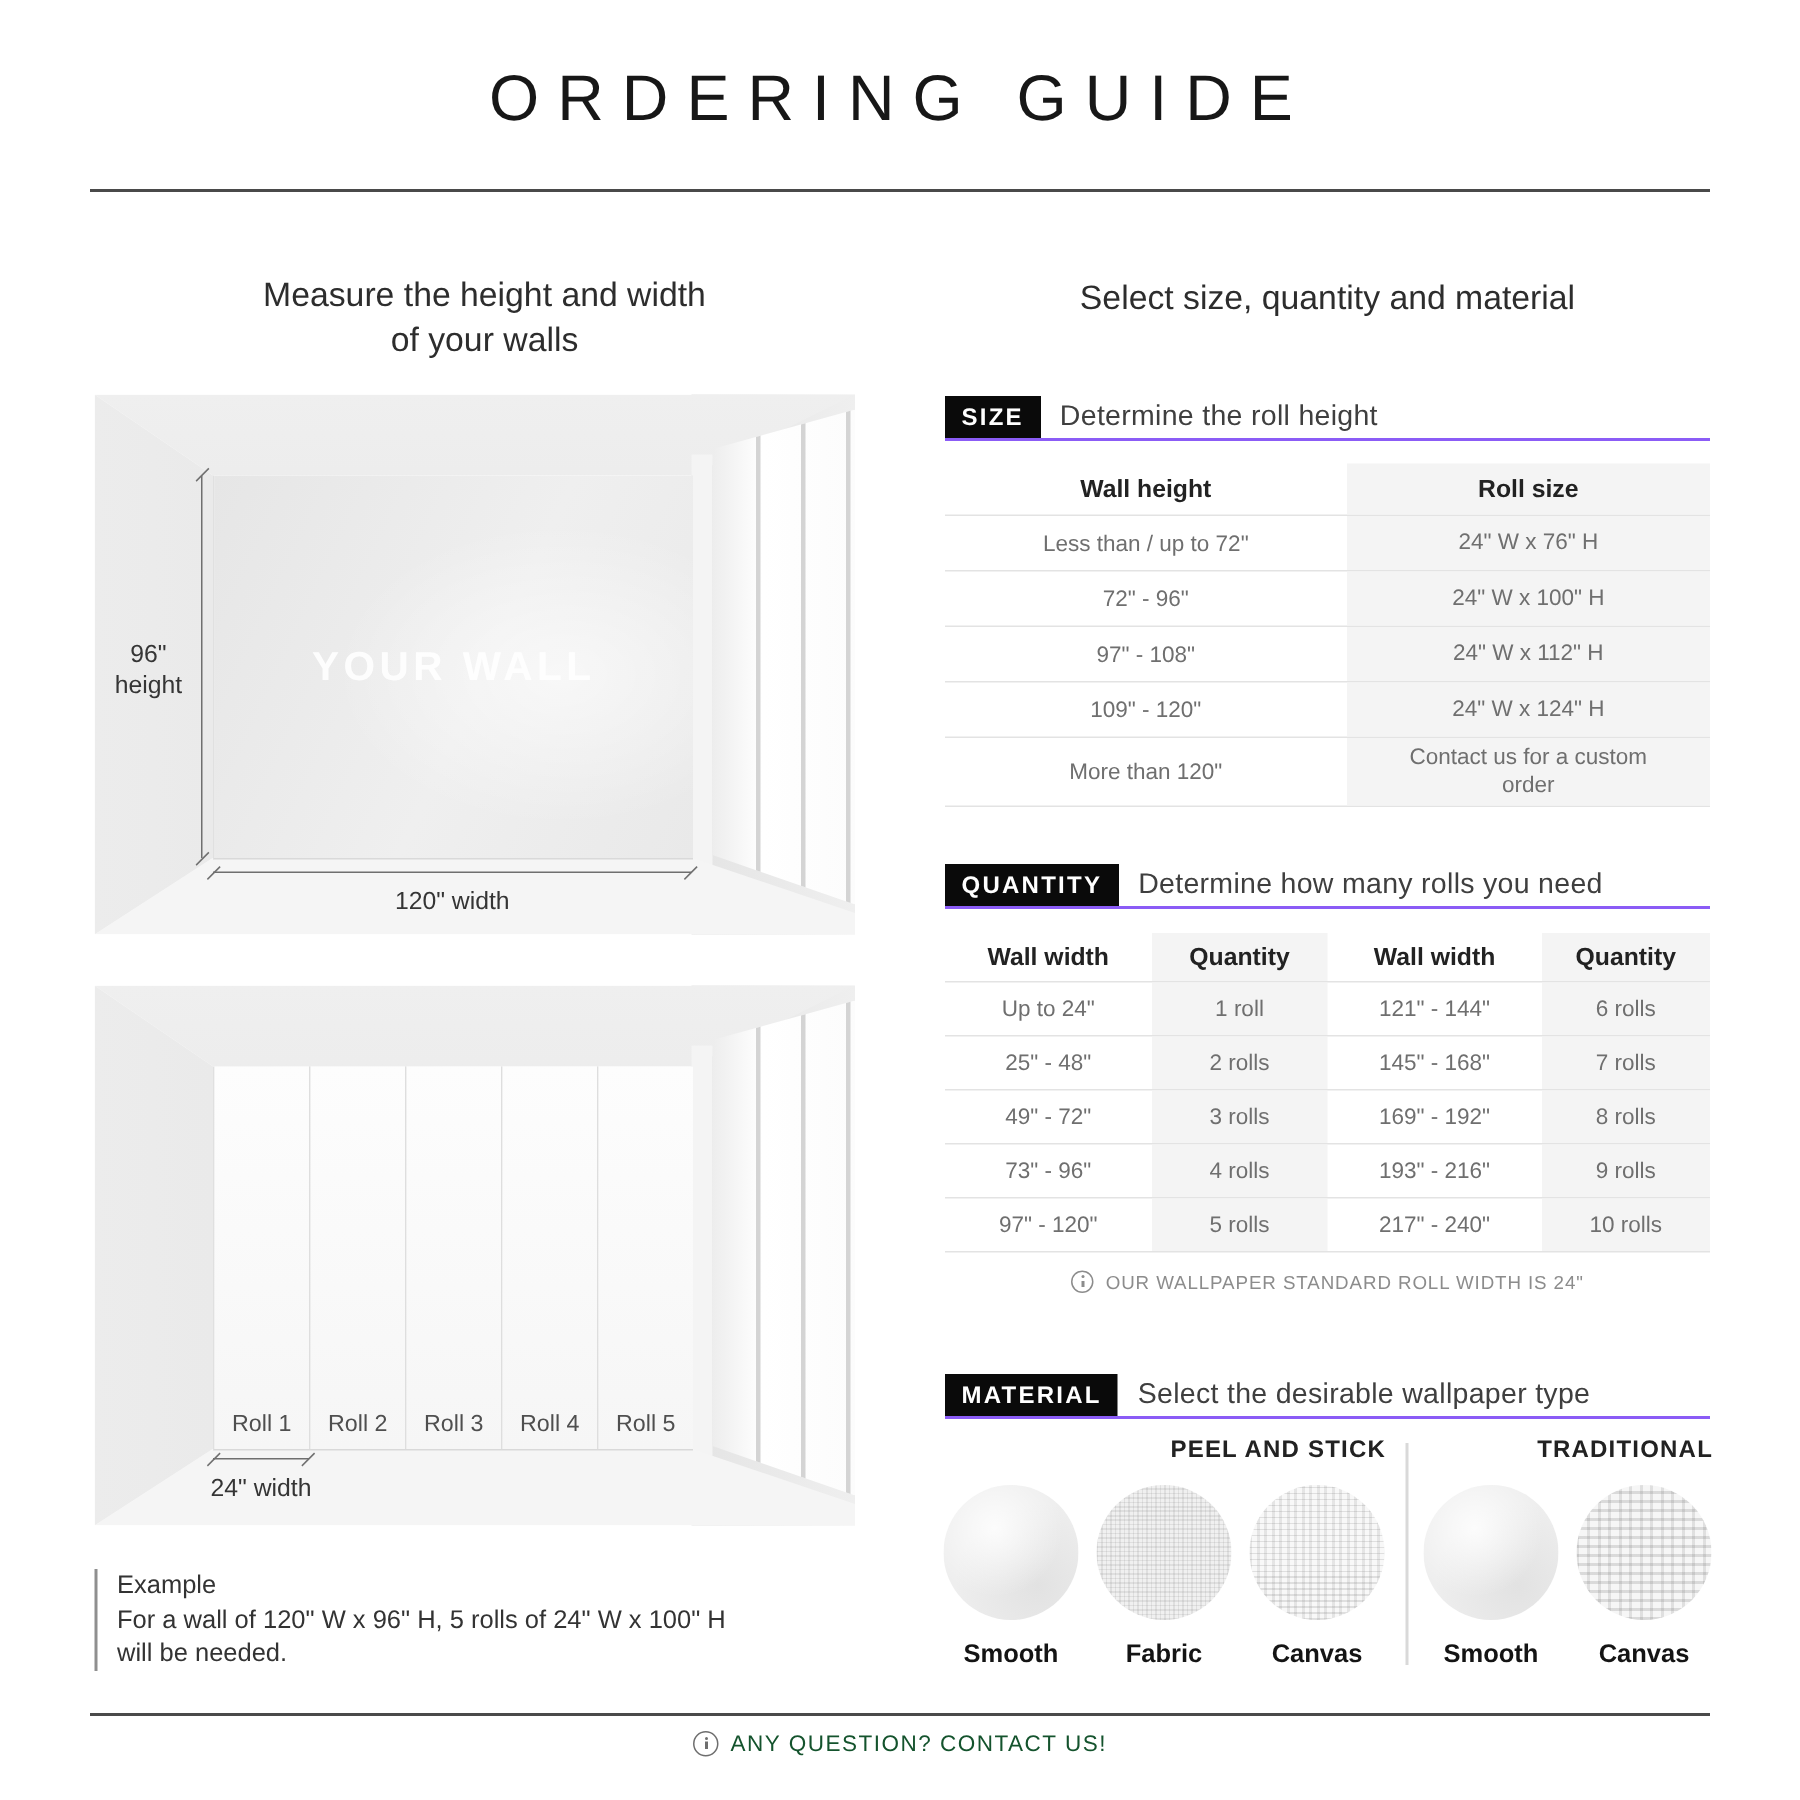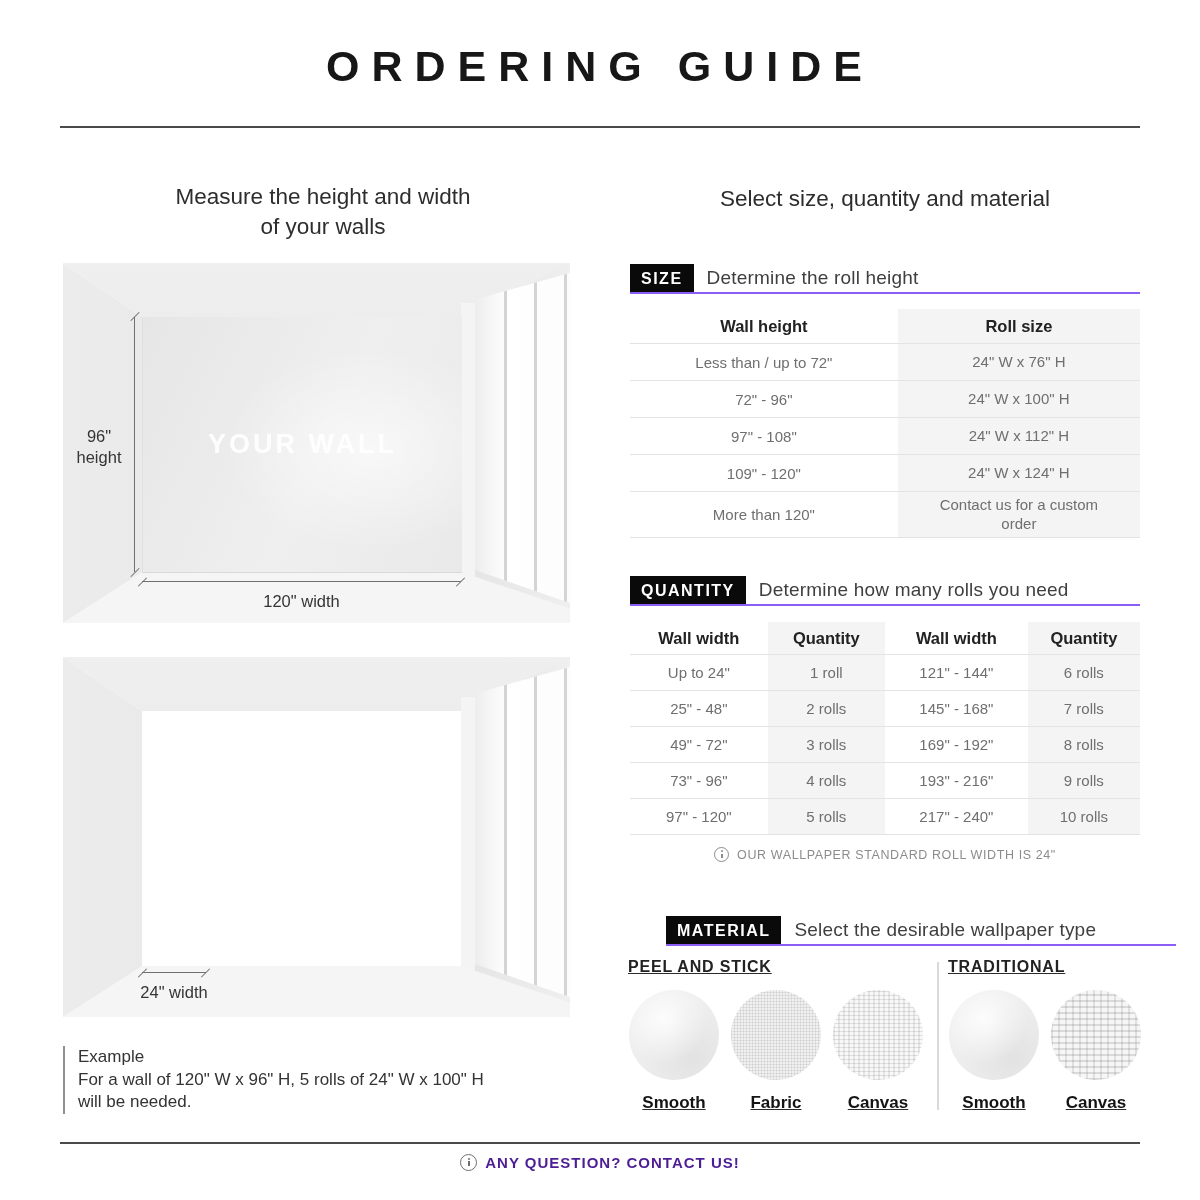--- a/index.html
+++ b/index.html
@@ -1,21 +1,21 @@
 <!DOCTYPE html>
 <html><head>
 <meta charset="utf-8">
 <style>
   html,body{margin:0;padding:0;background:#ffffff;}
   #page{position:relative;width:1200px;height:1200px;background:#ffffff;overflow:hidden;
         font-family:"Liberation Sans","DejaVu Sans",sans-serif;color:#2b2b2b;}
 
   
   .main-title{position:absolute;left:0;top:42px;width:1200px;text-align:center;
-    font-size:43px;font-weight:700;letter-spacing:12px;color:#171717;}
+    font-size:43px;font-weight:400;letter-spacing:12px;color:#171717;}
   .top-rule{position:absolute;left:60px;top:126px;width:1080px;height:2px;background:#4a4a4a;}
 
   
   .col-heading{position:absolute;font-size:22.5px;font-weight:500;color:#2d2d2d;
     text-align:center;line-height:1.34;}
   .col-heading.left{left:63px;top:182px;width:520px;}
   .col-heading.right{left:630px;top:184px;width:510px;}
 
   
   .section-head{position:absolute;left:630px;width:510px;border-bottom:2px solid #8b5cf6;
@@ -50,21 +50,21 @@
   .note{position:absolute;display:flex;align-items:flex-end;justify-content:center;gap:8px;}
   .note.roll-note{left:630px;top:847px;width:510px;font-size:12.5px;letter-spacing:.6px;
     color:#8c8c8c;font-weight:500;}
   .info-icon{position:relative;flex:0 0 auto;width:13px;height:13px;border:1.5px solid #8c8c8c;border-radius:50%;}
   .info-icon::before{content:"";position:absolute;left:50%;top:2px;width:2px;height:2px;margin-left:-1px;
     background:#8c8c8c;border-radius:50%;}
   .info-icon::after{content:"";position:absolute;left:50%;top:5.5px;width:2px;height:4.5px;margin-left:-1px;
     background:#8c8c8c;}
 
   
-  .mat-group{position:absolute;top:958px;text-align:left;text-decoration:underline;}
+  .mat-group{position:absolute;top:958px;text-align:right;}
   .mat-group.g1{left:628px;width:296px;}
   .mat-group.g2{left:948px;width:194px;}
   .mat-name{font-size:16px;font-weight:600;letter-spacing:.8px;color:#222222;margin-bottom:14px;}
   .swatch-row{display:flex;justify-content:center;gap:12px;}
   .swatch{display:flex;flex-direction:column;align-items:center;}
   .swatch-circle{width:90px;height:90px;border-radius:50%;}
   .tex-smooth{background:
     radial-gradient(circle at 38% 32%, rgba(255,255,255,.85), rgba(255,255,255,0) 55%),
     radial-gradient(circle at 70% 75%, rgba(190,190,190,.25), rgba(255,255,255,0) 60%),
     #eeeeee;}
@@ -127,21 +127,21 @@
   .dim-label.h96{left:6px;top:163px;width:60px;}
   .dim-label.w120{left:79px;top:328px;width:319px;}
   .dim-label.w24{left:29px;top:325px;width:164px;}
 
   
   .example{position:absolute;left:63px;top:1046px;width:470px;border-left:2px solid #8f8f8f;
     padding-left:13px;font-size:17px;color:#333333;line-height:1.33;}
 
   
   .footer-rule{position:absolute;left:60px;top:1142px;width:1080px;height:2px;background:#4a4a4a;}
-  .footer-note{left:0;top:1154px;width:1200px;font-size:15px;letter-spacing:1px;color:#4c1d95;font-weight:700;}
+  .footer-note{left:0;top:1154px;width:1200px;font-size:15px;letter-spacing:1px;color:#14532d;font-weight:400;}
   .footer-note .info-icon{width:15px;height:15px;border-color:#6e6e6e;}
   .footer-note .info-icon::before{background:#6e6e6e;top:2.5px;}
   .footer-note .info-icon::after{background:#6e6e6e;top:6px;height:5px;}
 </style>
 </head>
 <body>
 
 <div id="page">
 
   <div class="main-title">ORDERING GUIDE</div>
@@ -179,20 +179,39 @@
     <div class="rm-right"></div>
     <div class="rm-ceiling"></div>
     <div class="rm-pillar"></div>
     <div class="rm-window">
       <i class="mull m1"></i>
       <i class="mull m2"></i>
       <i class="mull m3"></i>
     </div>
     <div class="rm-floor"></div>
     <div class="rm-leftwall"></div>
+    <div class="rm-back">
+      <div class="rolls">
+        <div class="roll">
+            <span>Roll 1</span>
+          </div>
+        <div class="roll">
+            <span>Roll 2</span>
+          </div>
+        <div class="roll">
+            <span>Roll 3</span>
+          </div>
+        <div class="roll">
+            <span>Roll 4</span>
+          </div>
+        <div class="roll">
+            <span>Roll 5</span>
+          </div>
+      </div>
+    </div>
     <div class="hline w24"></div>
     <div class="dim-label w24">24" width</div>
   </div>
 
   <div class="example">
     <div>Example</div>
     <div>For a wall of 120" W x 96" H, 5 rolls of 24" W x 100" H</div>
     <div>will be needed.</div>
   </div>
 
@@ -271,21 +290,21 @@
       <div class="q2">5 rolls</div>
       <div class="q3">217" - 240"</div>
       <div class="q4">10 rolls</div>
     </div>
   </div>
   <div class="note roll-note">
     <span class="info-icon"></span>
     <span>OUR WALLPAPER STANDARD ROLL WIDTH IS 24"</span>
   </div>
 
-  <div class="section-head" style="top:916px;margin-left:36px;">
+  <div class="section-head" style="top:916px;">
     <span class="badge">MATERIAL</span>
     <span class="section-title">Select the desirable wallpaper type</span>
   </div>
 
   <div class="mat-group g1">
     <div class="mat-name">PEEL AND STICK</div>
     <div class="swatch-row">
       <div class="swatch">
         <div class="swatch-circle tex-smooth"></div>
         <div class="swatch-label">Smooth</div>

